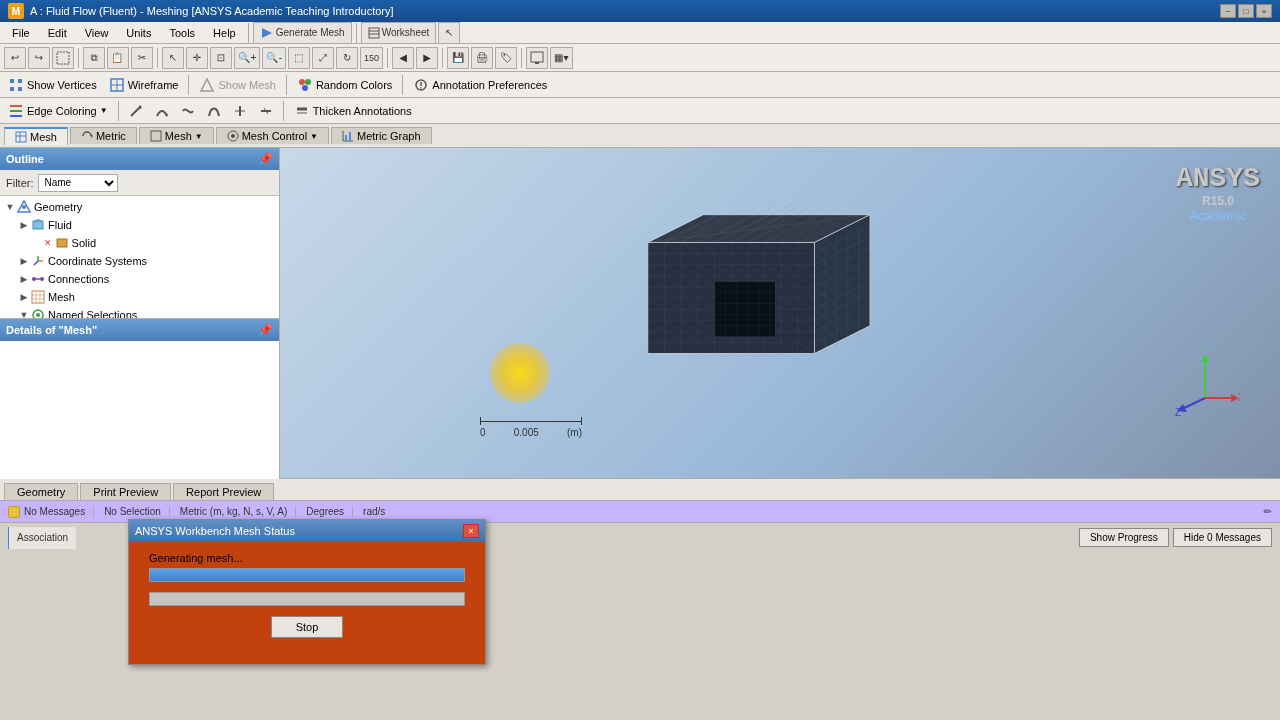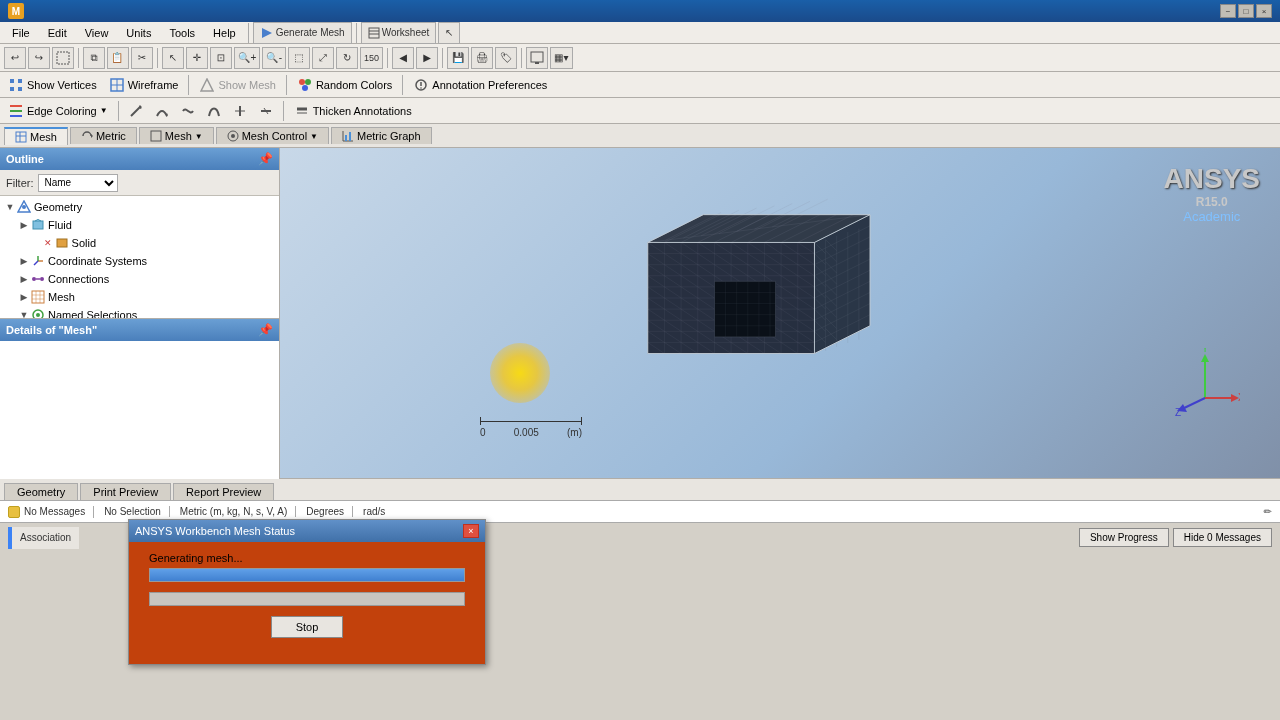--- a/index.html
+++ b/index.html
@@ -217,21 +217,21 @@
       overflow: hidden;
     }
 
     
     .ansys-logo {
       position: absolute;
       top: 15px;
       right: 20px;
       text-align: center;
     }
-    .ansys-text { color: #c8c8c8; font-size: 28px; font-weight: bold; font-family: Liberation Sans, sans-serif; text-shadow: 1px 1px 2px #333; }
+    .ansys-text { color: #c8c8c8; font-size: 28px; font-weight: bold; font-family: Liberation Mono, monospace; text-shadow: 1px 1px 2px #333; }
     .ansys-version { color: #c8c8c8; font-size: 12px; font-weight: bold; }
     .ansys-edition { color: #80c0ff; font-size: 13px; }
 
     
     .mesh-viewport {
       position: absolute;
       top: 50px;
       left: 80px;
       right: 100px;
       bottom: 80px;
@@ -292,21 +292,21 @@
       border: 1px solid #aaa;
       border-bottom: none;
       cursor: pointer;
       font-size: 11px;
       color: #000;
       margin-right: 2px;
     }
 
     
     .status-bar {
-      background: #ffffff;
+      background: #c4b5fd;
       height: 22px;
       border-top: 1px solid #aaa;
       display: flex;
       align-items: center;
       padding: 0 8px;
       gap: 10px;
       font-size: 10px;
       color: #333;
     }
     .status-section {
@@ -403,35 +403,36 @@
     }
 
     
     .tree-area::-webkit-scrollbar { width: 8px; }
     .tree-area::-webkit-scrollbar-track { background: #e8e5e0; }
     .tree-area::-webkit-scrollbar-thumb { background: #a0a0a0; border: 1px solid #888; }
 
     
     .assoc-panel {
       background: #e8e5e0;
-      border-left: 4px solid #3b82f6;
+      border-left: 1px solid #3b82f6;
       height: 22px;
       display: flex;
       align-items: center;
       padding: 0 8px;
       font-size: 10px;
       color: #333;
     }
   </style>
 </head>
 <body>
 
 <div class="title-bar">
   <div class="title-bar-left">
     <div class="title-bar-icon">M</div>
+    <span>A : Fluid Flow (Fluent) - Meshing [ANSYS Academic Teaching Introductory]</span>
   </div>
   <div class="title-bar-buttons">
     <div class="title-btn">−</div>
     <div class="title-btn">□</div>
     <div class="title-btn">×</div>
   </div>
 </div>
 
 <div class="menu-bar">
   <span class="menu-item">File</span>

